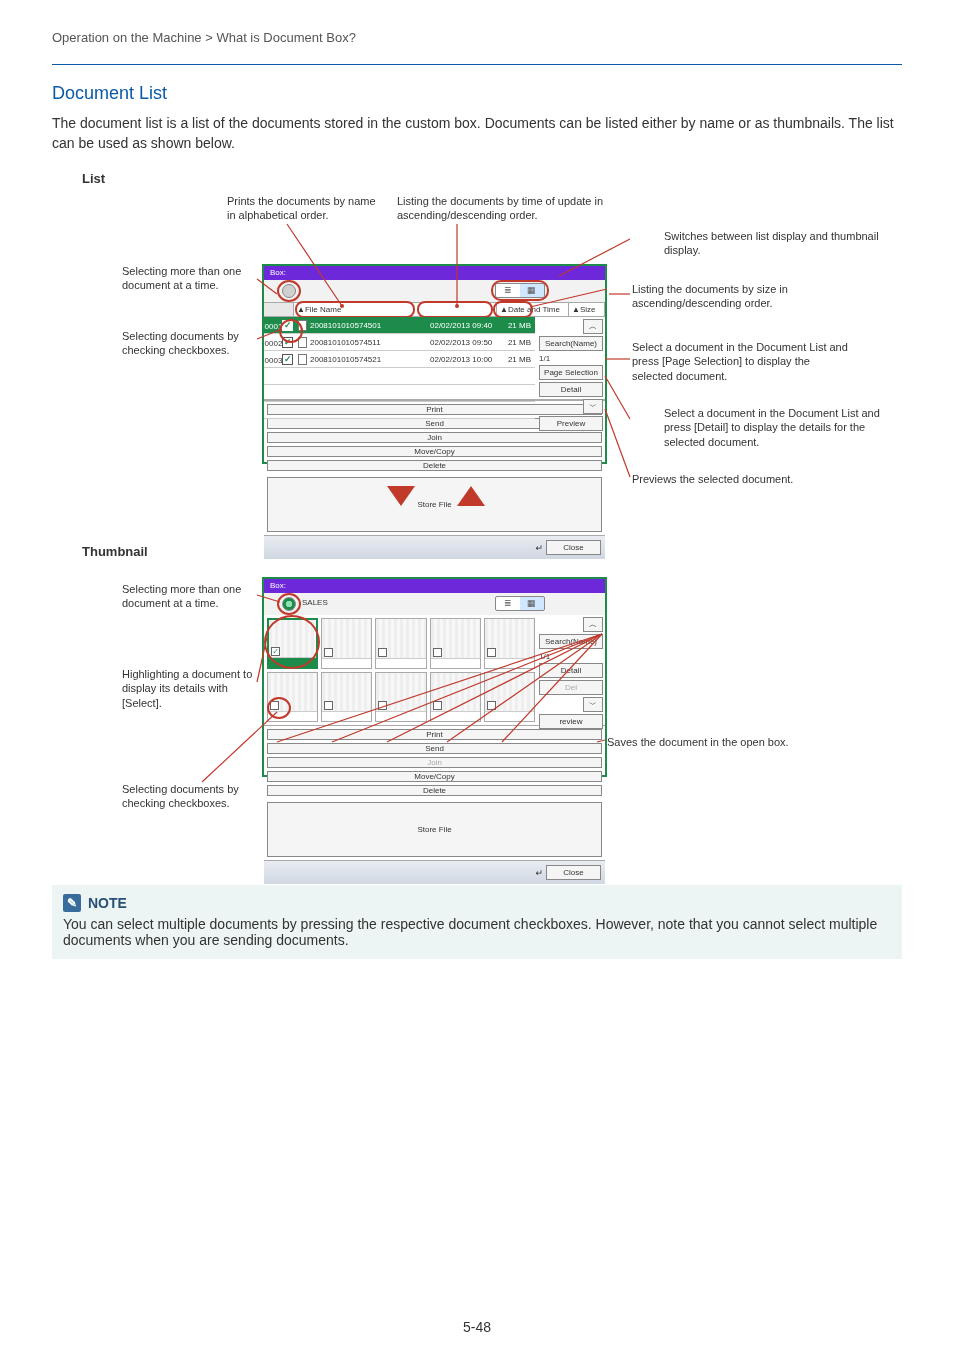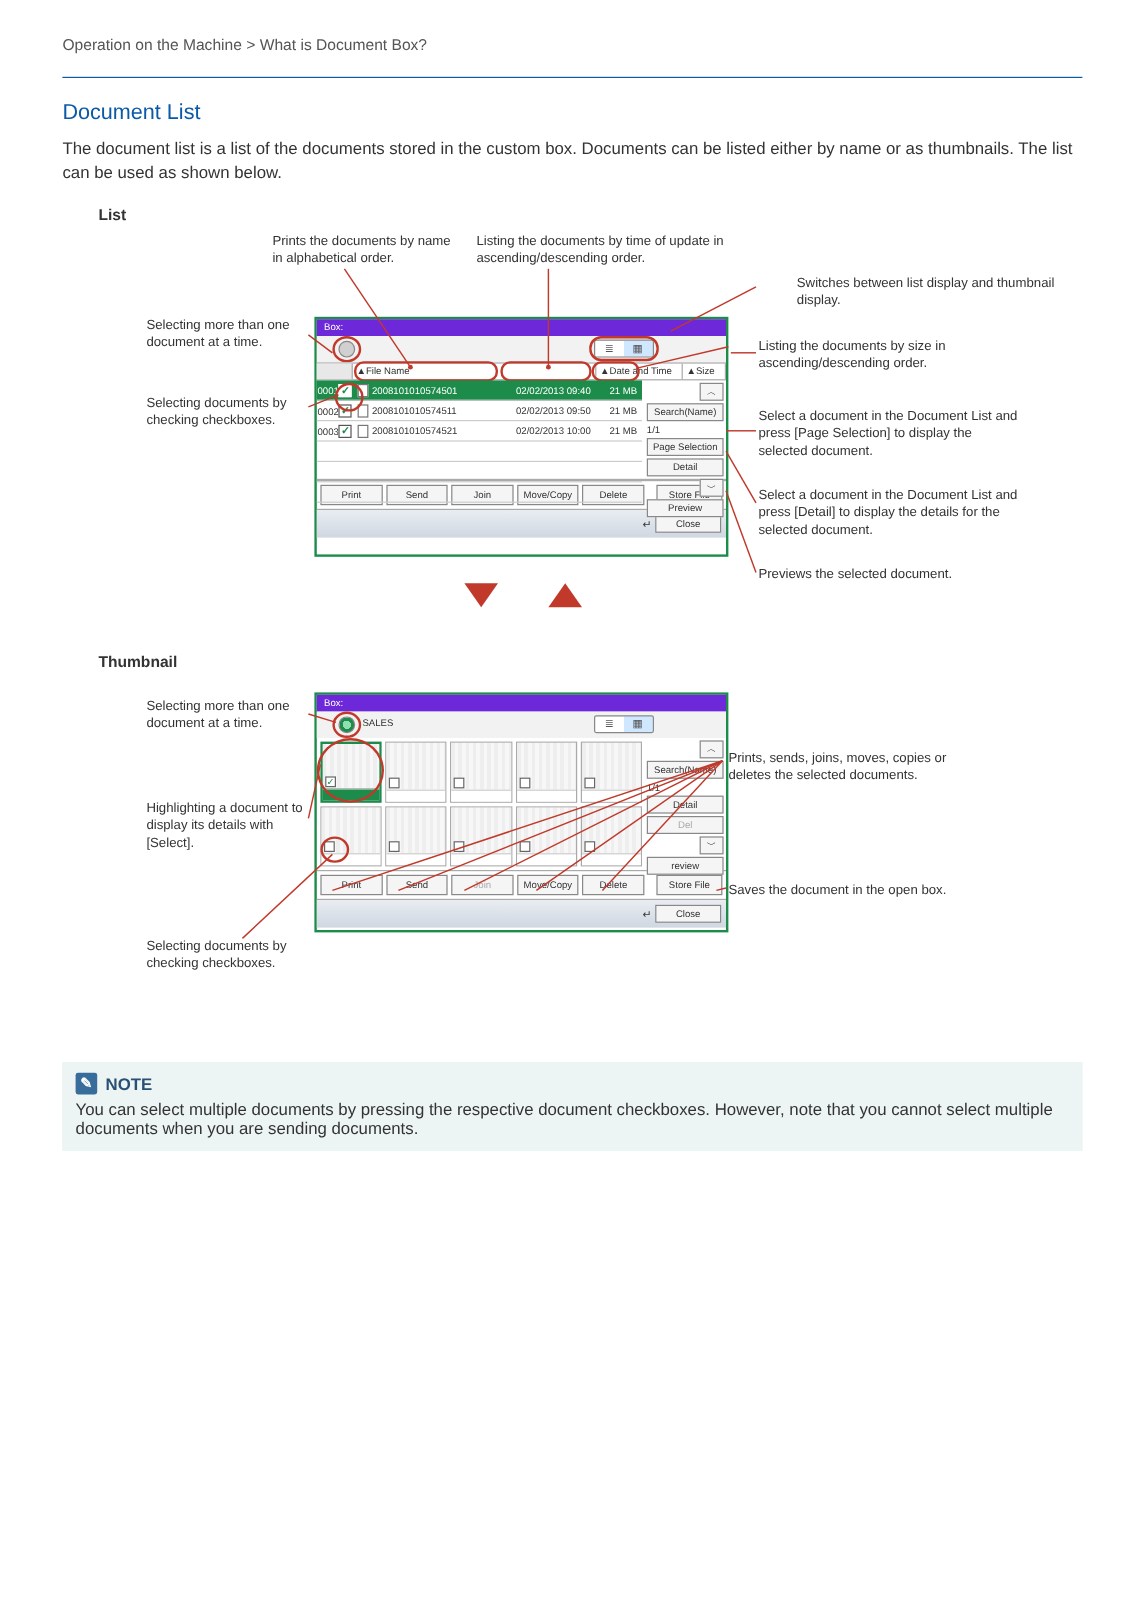--- a/index.html
+++ b/index.html
@@ -151,20 +151,21 @@
     border:1px solid #888; height:15px; font-size:8px;
     display:flex; align-items:center; justify-content:center;
     background:#f5f5f5;
   }
   .side-btn.arrow { width:20px; margin-left:auto; }
   .pgno { text-align:left; font-size:8px; padding:1px 4px 0 0; }
 
   .btn-row {
     display:flex; gap:3px; padding:3px 3px;
     border-top:1px solid #aaa;
+    flex-direction:column;
   }
   .act-btn {
     flex:1; height:17px; border:1px solid #888; background:#f5f5f5;
     font-size:8px; display:flex; align-items:center; justify-content:center;
   }
   .act-btn.disabled { color:#aaa; }
   .panel-footer {
     height: 24px;
     background: linear-gradient(#e9edf2,#cfd7e2);
     display: flex;
@@ -251,21 +252,21 @@
 
     <div class="callout" style="left:175px; top:0; width:150px;">Prints the documents by name in alphabetical order.</div>
     <div class="callout" style="left:345px; top:0; width:210px;">Listing the documents by time of update in ascending/descending order.</div>
 
     <div class="callout left" style="left:70px; top:70px;">Selecting more than one document at a time.</div>
     <div class="callout left" style="left:70px; top:135px;">Selecting documents by checking checkboxes.</div>
 
     <div class="callout right" style="left:580px; top:35px;margin-left:32px;">Switches between list display and thumbnail display.</div>
     <div class="callout right" style="left:580px; top:88px;">Listing the documents by size in ascending/descending order.</div>
     <div class="callout right" style="left:580px; top:146px;">Select a document in the Document List and press [Page Selection] to display the selected document.</div>
-    <div class="callout right" style="left:580px; top:212px;">Select a document in the Document List and press [Detail] to display the details for the selected document.</div>
+    <div class="callout right" style="left:612px; top:212px;">Select a document in the Document List and press [Detail] to display the details for the selected document.</div>
     <div class="callout right" style="left:580px; top:278px;">Previews the selected document.</div>
 
     <div class="panel" style="left:210px; top:70px;">
       <div class="panel-titlebar">Box:</div>
 
       <div class="panel-top">
         <div class="sel-all"></div>
         <div class="ring" style="left:13px; top:0px; width:24px; height:22px;"></div>
         <div class="view-toggle"><span>≣</span><span>▦</span></div>
         <div class="view-ring"></div>
@@ -371,21 +372,20 @@
   </div>
 
   <div class="sub-h">Thumbnail</div>
 
   <div class="figwrap" style="height:300px;">
 
     <div class="callout left" style="left:70px; top:15px;">Selecting more than one document at a time.</div>
     <div class="callout left" style="left:70px; top:100px;">Highlighting a document to display its details with [Select].</div>
     <div class="callout left" style="left:70px; top:215px;">Selecting documents by checking checkboxes.</div>
 
-    <div class="callout right" style="left:555px; top:58px;">Prints, sends, joins, moves, copies or deletes the selected documents.</div>
     <div class="callout right" style="left:555px; top:168px;">Saves the document in the open box.</div>
 
     <div class="panel" style="left:210px; top:10px;">
       <div class="panel-titlebar">Box:</div>
       <div class="panel-top">
         <div class="sel-all on"></div>
         <span style="position:absolute; left:38px; top:5px; color:#333; font-size:8px;">SALES</span>
         <div class="ring" style="left:13px; top:0px; width:24px; height:22px;"></div>
         <div class="view-toggle"><span>≣</span><span>▦</span></div>
       </div>
@@ -491,13 +491,14 @@
   </div>
 
   <div class="note-box">
     <div class="note-hdr">
       <span class="note-ico">✎</span>
       <span>NOTE</span>
     </div>
     <div>You can select multiple documents by pressing the respective document checkboxes. However, note that you cannot select multiple documents when you are sending documents.</div>
   </div>
 
+  <div class="page-no">5-48</div>
 </div>
 
 </body></html>

